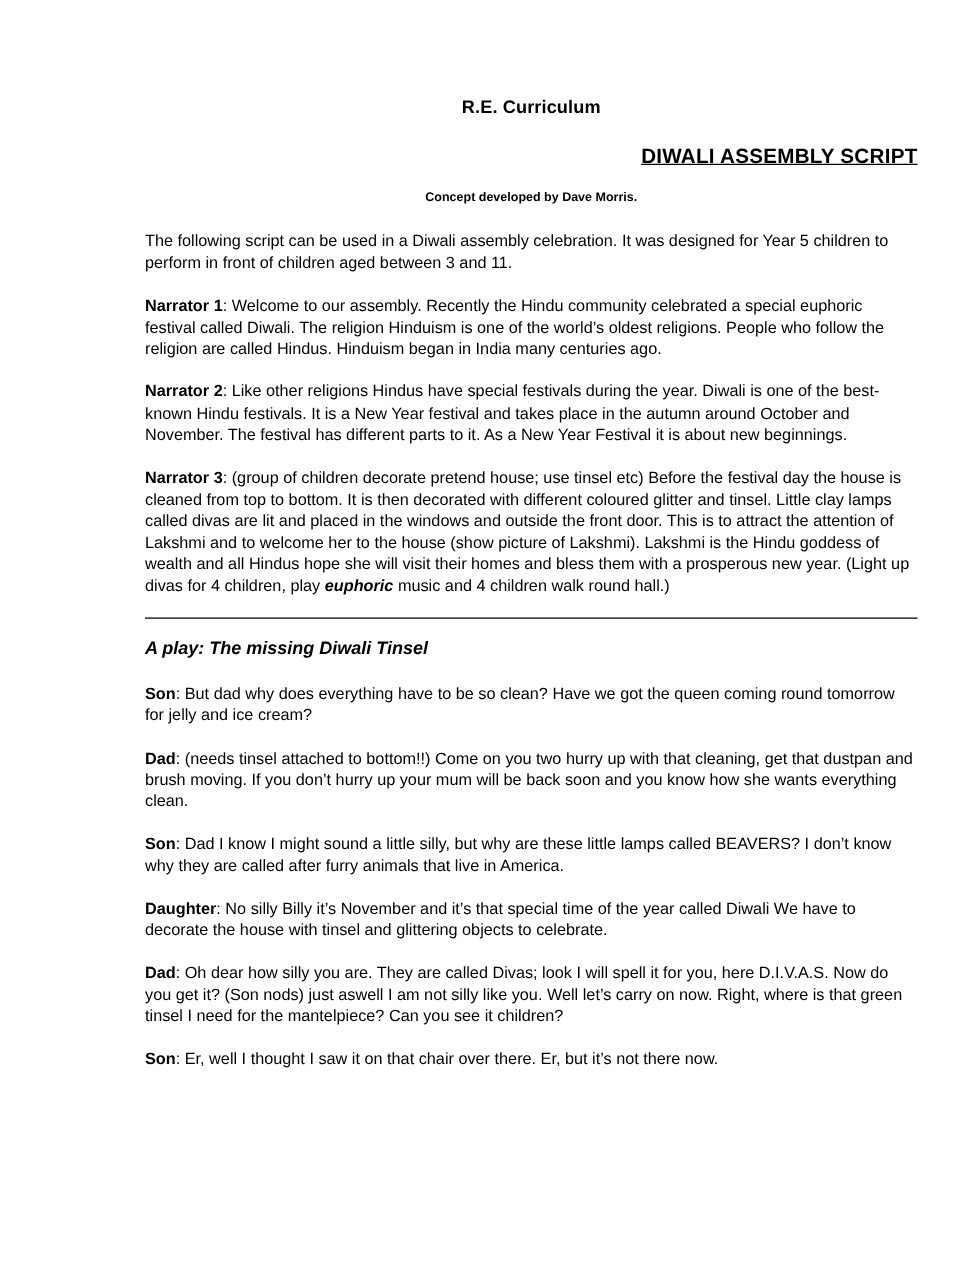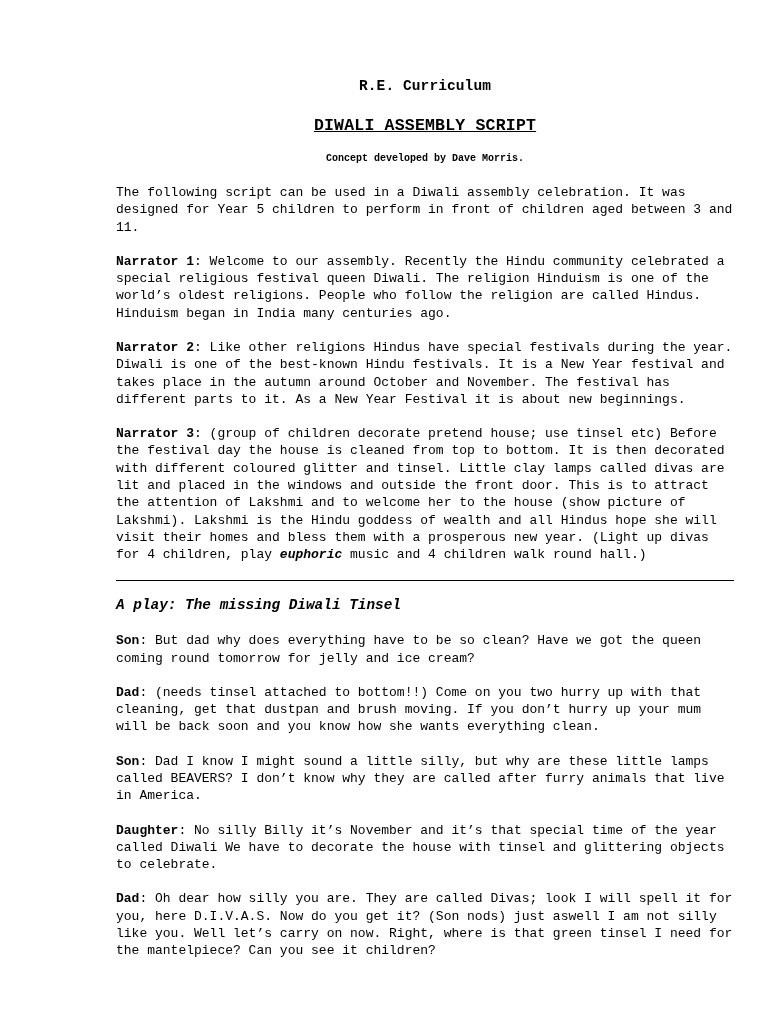--- a/index.html
+++ b/index.html
@@ -13,34 +13,33 @@
     font-family: "Liberation Sans", sans-serif;
     color: #000000;
     overflow: hidden;
   }
   .page {
     box-sizing: border-box;
     width: 768px;
     height: 1024px;
     padding: 78px 24px 0 116px;
     background: #ffffff;
-    font-family: Liberation Mono, monospace;
   }
   .doc-body {
     width: 618px;
   }
   .heading-curriculum {
     text-align: center;
     font-size: 14.5px;
     font-weight: bold;
     margin: 0 0 22px 0;
     letter-spacing: 0.1px;
   }
   .heading-title {
-    text-align: center;
+    text-align: right;
     font-size: 16.5px;
     font-weight: bold;
     text-decoration: underline;
     margin: 0 0 18px 0;
     letter-spacing: 0.2px;
   }
   .byline {
     text-align: center;
     font-size: 10px;
     font-weight: bold;
@@ -80,21 +79,21 @@
 
     <div class="heading-curriculum">R.E. Curriculum</div>
 
     <div class="heading-title">DIWALI ASSEMBLY SCRIPT</div>
 
     <div class="byline">Concept developed by Dave Morris.</div>
 
     <p class="para">The following script can be used in a Diwali assembly celebration. It was designed for Year 5 children to perform in front of children aged between 3 and 11.</p>
 
     <p class="para">
-      <span class="speaker">Narrator 1</span><span>: Welcome to our assembly. Recently the Hindu community celebrated a special religious festival queen Diwali. The religion Hinduism is one of the world’s oldest religions. People who follow the religion are called Hindus. Hinduism began in India many centuries ago.</span>
+      <span class="speaker">Narrator 1</span><span>: Welcome to our assembly. Recently the Hindu community celebrated a special euphoric festival called Diwali. The religion Hinduism is one of the world’s oldest religions. People who follow the religion are called Hindus. Hinduism began in India many centuries ago.</span>
     </p>
 
     <p class="para">
       <span class="speaker">Narrator 2</span><span>: Like other religions Hindus have special festivals during the year. Diwali is one of the best-known Hindu festivals. It is a New Year festival and takes place in the autumn around October and November. The festival has different parts to it. As a New Year Festival it is about new beginnings.</span>
     </p>
 
     <p class="para">
       <span class="speaker">Narrator 3</span><span>: (group of children decorate pretend house; use tinsel etc) Before the festival day the house is cleaned from top to bottom. It is then decorated with different coloured glitter and tinsel. Little clay lamps called divas are lit and placed in the windows and outside the front door. This is to attract the attention of Lakshmi and to welcome her to the house (show picture of Lakshmi). Lakshmi is the Hindu goddess of wealth and all Hindus hope she will visit their homes and bless them with a prosperous new year. (Light up divas for 4 children, play </span><span class="em-bold-italic">euphoric</span><span> music and 4 children walk round hall.)</span>
     </p>
 
@@ -115,15 +114,18 @@
     </p>
 
     <p class="para">
       <span class="speaker">Daughter</span><span>: No silly Billy it’s November and it’s that special time of the year called Diwali We have to decorate the house with tinsel and glittering objects to celebrate.</span>
     </p>
 
     <p class="para">
       <span class="speaker">Dad</span><span>: Oh dear how silly you are. They are called Divas; look I will spell it for you, here D.I.V.A.S. Now do you get it? (Son nods) just aswell I am not silly like you. Well let’s carry on now. Right, where is that green tinsel I need for the mantelpiece? Can you see it children?</span>
     </p>
 
+    <p class="para">
+      <span class="speaker">Son</span><span>: Er, well I thought I saw it on that chair over there. Er, but it’s not there now.</span>
+    </p>
 
   </div>
 </div>
 
 </body></html>

